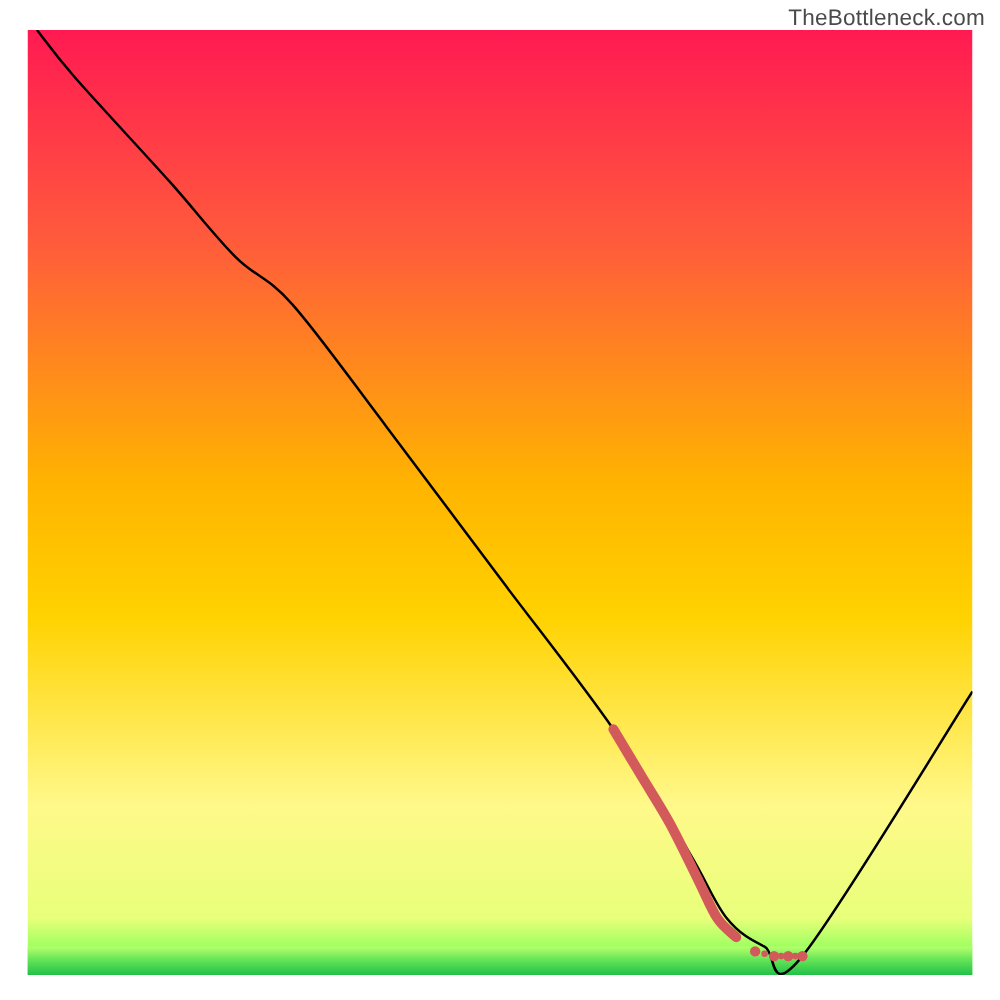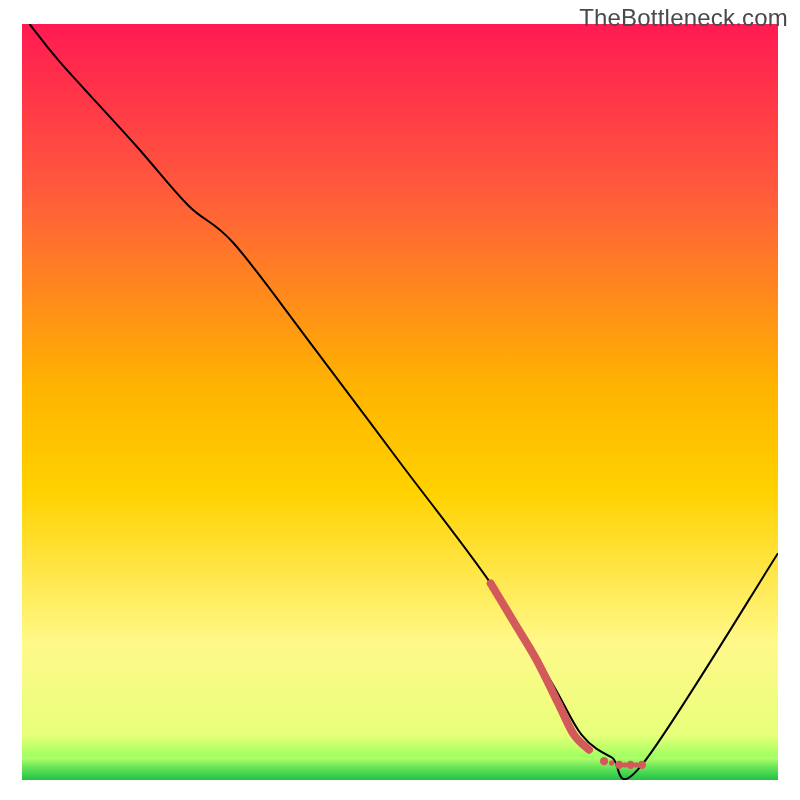--- a/index.html
+++ b/index.html
@@ -10,21 +10,21 @@
     background: #ffffff;
     font-family: Arial, Helvetica, sans-serif;
     overflow: hidden;
   }
 
   .watermark {
     position: absolute;
     top: 4px;
     right: 12px;
     color: #4a4a4a;
-    font-size: 24px;
+    font-size: 18px;
     font-weight: 500;
     letter-spacing: 0.2px;
     z-index: 5;
   }
 
   .plot-frame {
     position: absolute;
     left: 22px;
     top: 24px;
     width: 756px;

